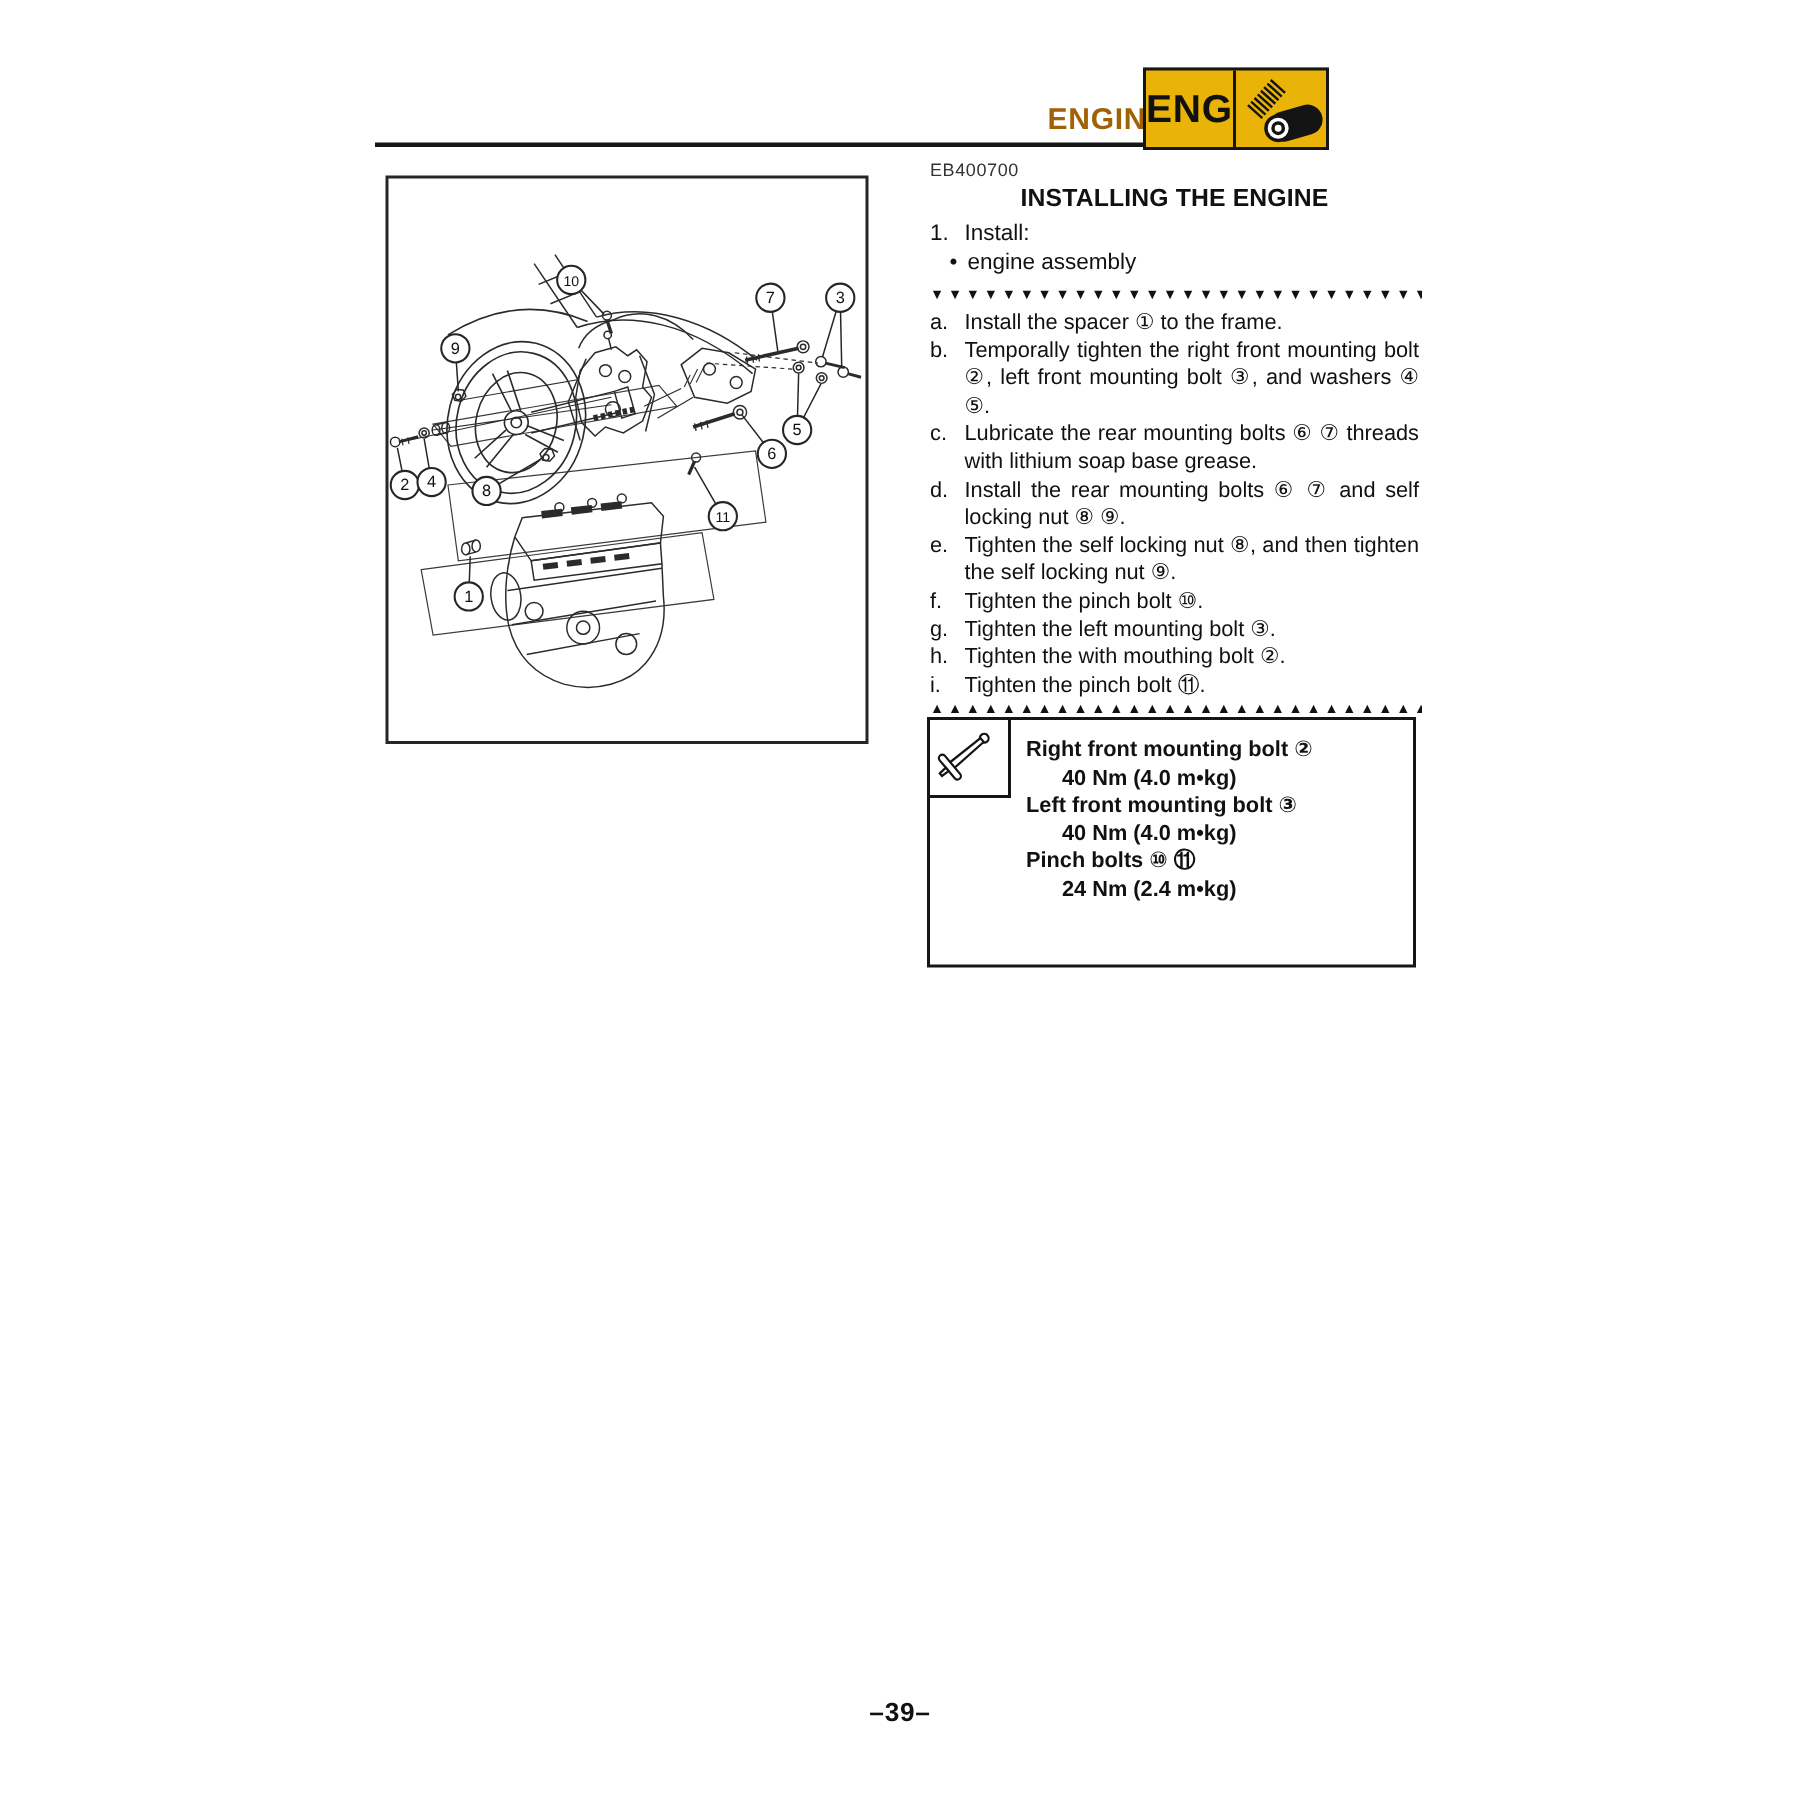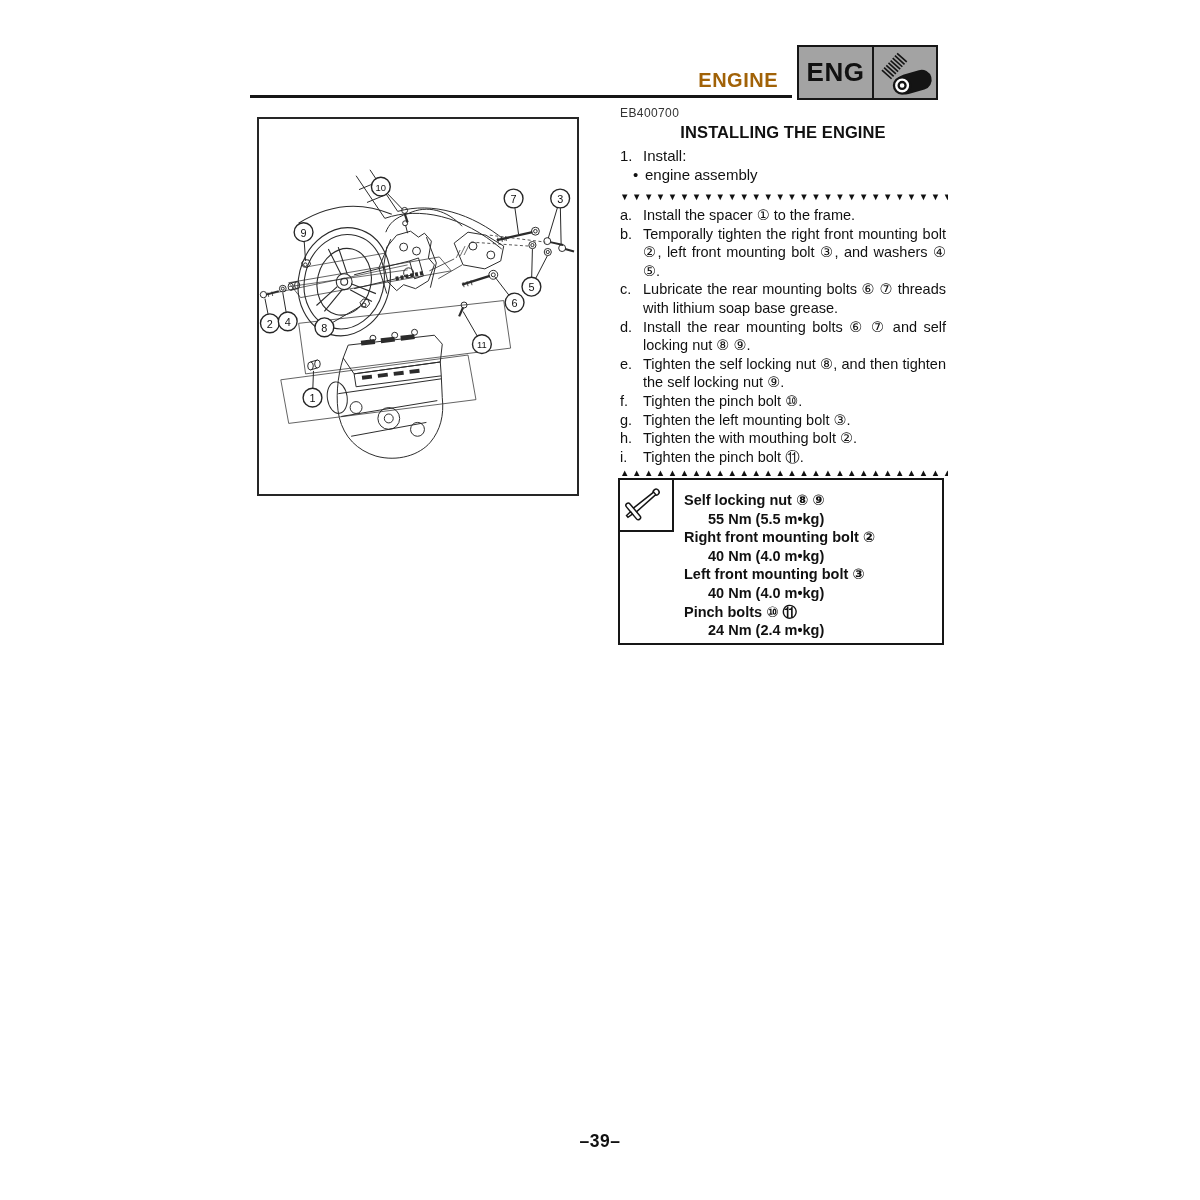--- a/index.html
+++ b/index.html
@@ -3,22 +3,22 @@
 <meta charset="utf-8">
 <style>
   html,body{margin:0;padding:0;background:#fff;}
   .page{position:relative;width:1200px;height:1200px;background:#fff;overflow:hidden;
         font-family:"Liberation Sans","DejaVu Sans",sans-serif;color:#111;}
   .abs{position:absolute;}
 
   
   .hdr-title{top:69px;right:422px;font-size:20px;font-weight:bold;letter-spacing:.5px;color:#a16207;}
   .hdr-rule{left:250px;top:95px;width:542px;height:3px;background:#161616;}
-  .chapter-tab{left:797px;top:45px;width:141px;height:55px;border:2.5px solid #161616;
-               box-sizing:border-box;display:flex;background:#a3a3a3;}
+  .chapter-tab{left:762px;top:45px;width:124px;height:55px;border:2.5px solid #161616;
+               box-sizing:border-box;display:flex;background:#eab308;}
   .tab-label{width:77px;display:flex;align-items:center;justify-content:center;
              font-size:26px;font-weight:bold;border-right:2px solid #161616;letter-spacing:.5px;}
   .tab-icon{flex:1;display:flex;align-items:center;justify-content:center;}
 
   
   .figure-box{left:257px;top:117px;width:322px;height:379px;border:2px solid #262626;
               box-sizing:border-box;background:#fff;}
   .figure-box svg{display:block;width:100%;height:100%;}
 
   
@@ -305,24 +305,20 @@
         <g transform="translate(23,21) rotate(50)" fill="#fff" stroke="#141414" stroke-width="1.6">
           <circle cx="0" cy="-17" r="3.2"></circle>
           <path d="M-1.8,-15 L1.8,-15 L2.6,14 L-2.6,14 Z"></path>
           <rect x="-11" y="13" width="22" height="5" rx="2.5"></rect>
           <path d="M-1.6,18 L1.6,18 L1.2,24 L-1.2,24 Z"></path>
         </g>
       </svg>
     </div>
     <div class="torque-lines">
       <div>
-        <div class="t-name">Self locking nut ⑧ ⑨</div>
-        <div class="t-value">55 Nm (5.5 m•kg)</div>
-      </div>
-      <div>
         <div class="t-name">Right front mounting bolt ②</div>
         <div class="t-value">40 Nm (4.0 m•kg)</div>
       </div>
       <div>
         <div class="t-name">Left front mounting bolt ③</div>
         <div class="t-value">40 Nm (4.0 m•kg)</div>
       </div>
       <div>
         <div class="t-name">Pinch bolts ⑩ ⑪</div>
         <div class="t-value">24 Nm (2.4 m•kg)</div>

